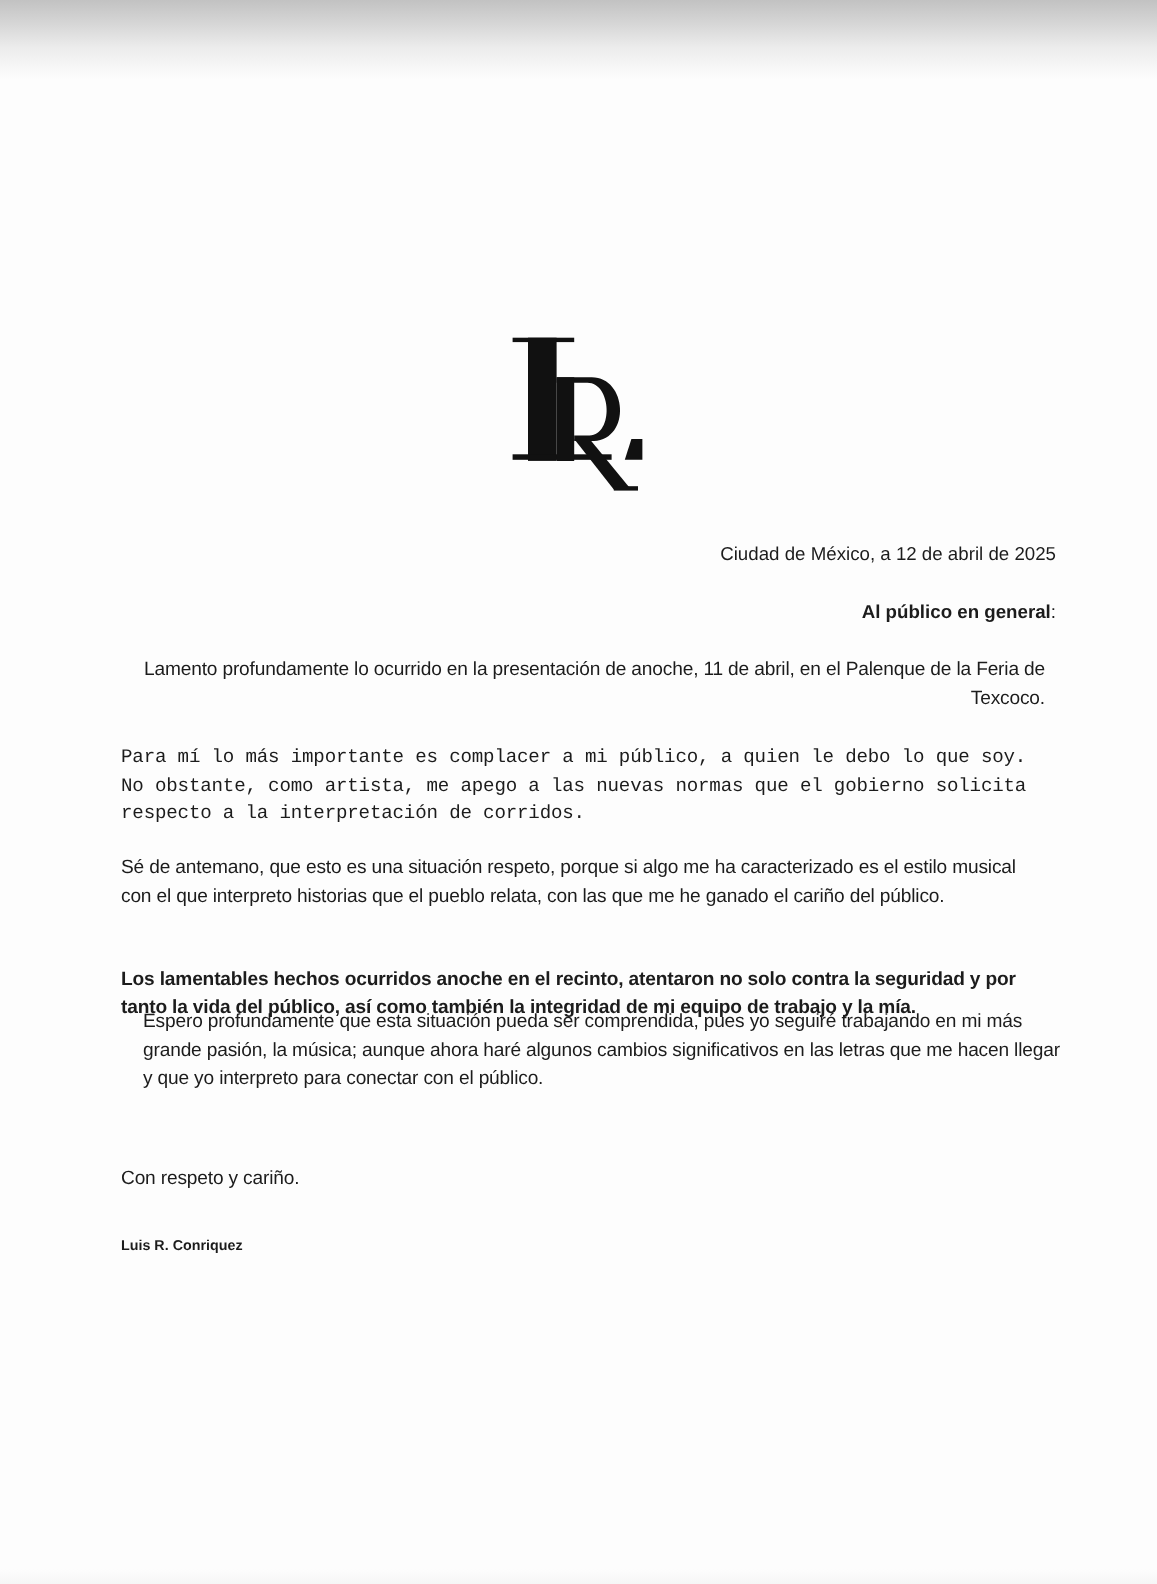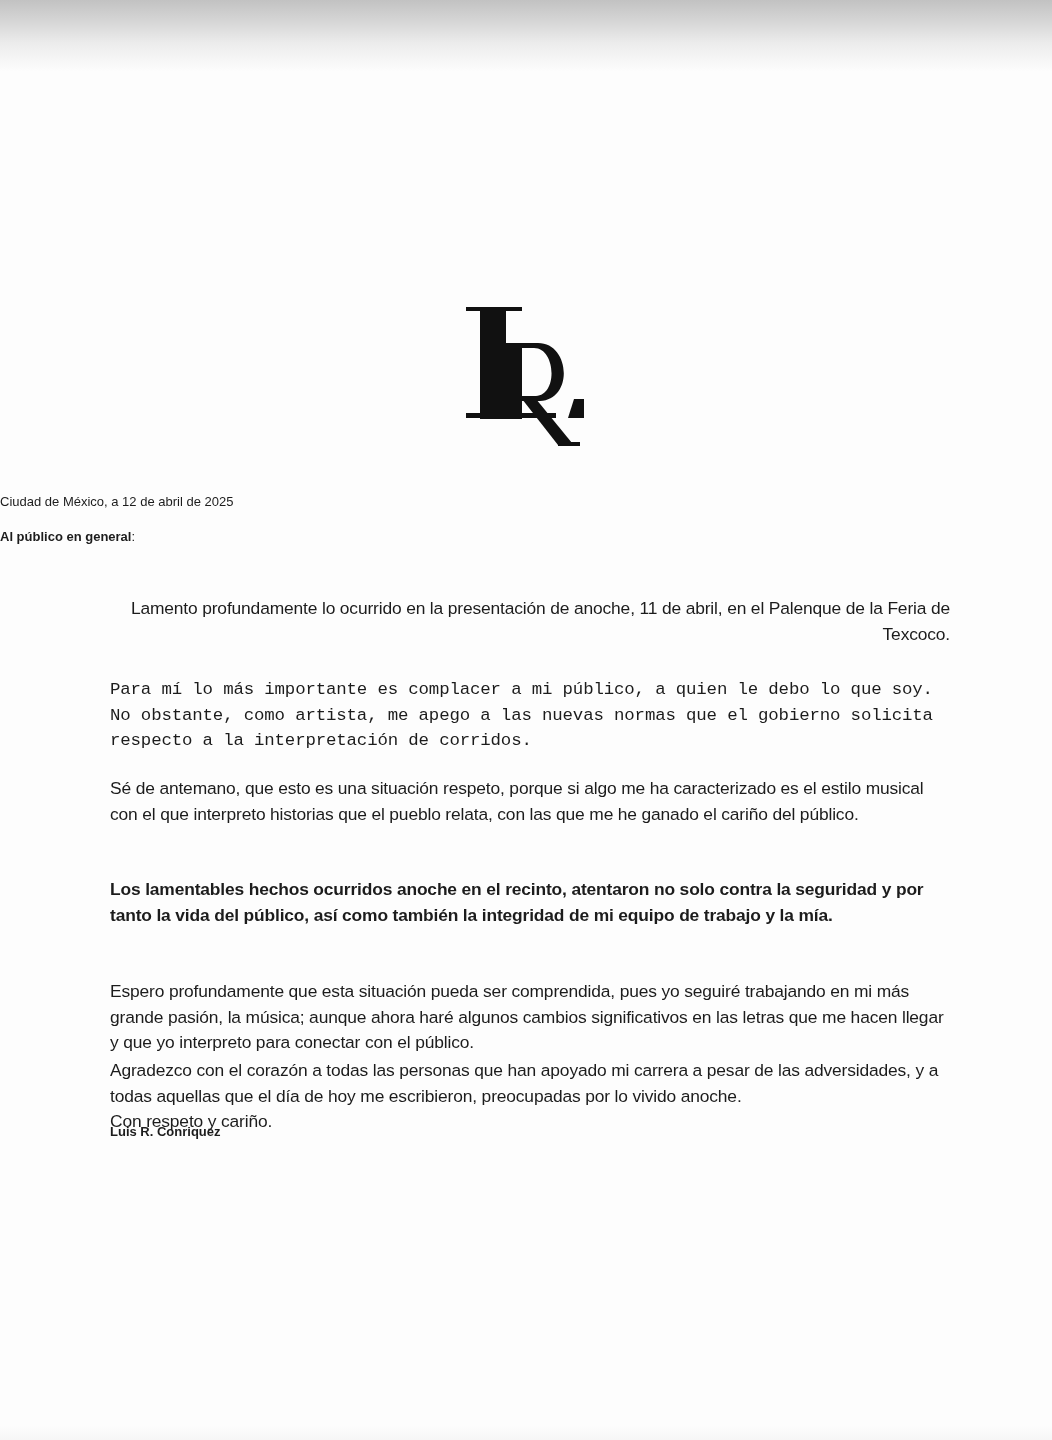--- a/index.html
+++ b/index.html
@@ -33,42 +33,42 @@
     position: absolute;
     left: 462px;
     top: 303px;
     width: 124px;
     height: 146px;
   }
   .letter-meta {
     position: absolute;
     left: 0;
     width: 960px;
-    text-align: left;
-    font-size: 13px;
+    text-align: right;
+    font-size: 17px;
   }
   .date-line { top: 494px; }
-  .salutation { top: 529px; font-weight: bold; }
+  .salutation { top: 547px; font-weight: bold; }
   .salutation .colon { font-weight: normal; }
   .body-text {
     position: absolute;
     left: 110px;
     width: 840px;
     font-size: 17.4px;
     line-height: 25.5px;
     letter-spacing: -0.15px;
   }
   .body-text p {
     margin: 0;
   }
   .p1 { top: 596px; text-align: right; }
   .p2 { top: 677px; font-family: Liberation Mono, monospace; }
   .p3 { top: 776px; }
   .p4 { top: 877px; font-weight: bold; }
-  .p5 { top: 979px; }
+  .p5 { top: 916px; margin-left: 20px; }
   .p6 { top: 1058px; }
   .signature {
     position: absolute;
     left: 110px;
     top: 1124px;
     font-size: 13px;
     font-weight: bold;
   }
 </style>
 </head>
@@ -113,19 +113,18 @@
 
 <div class="body-text p4">
   <p>Los lamentables hechos ocurridos anoche en el recinto, atentaron no solo contra la seguridad y por tanto la vida del público, así como también la integridad de mi equipo de trabajo y la mía.</p>
 </div>
 
 <div class="body-text p5">
   <p>Espero profundamente que esta situación pueda ser comprendida, pues yo seguiré trabajando en mi más grande pasión, la música; aunque ahora haré algunos cambios significativos en las letras que me hacen llegar y que yo interpreto para conectar con el público.</p>
 </div>
 
 <div class="body-text p6">
-  <p>Agradezco con el corazón a todas las personas que han apoyado mi carrera a pesar de las adversidades, y a todas aquellas que el día de hoy me escribieron, preocupadas por  lo vivido anoche.</p>
   <p>Con respeto y cariño.</p>
 </div>
 
 <div class="signature">Luis R. Conriquez</div>
 
 <div class="bottom-shade"></div>
 
 </body></html>

